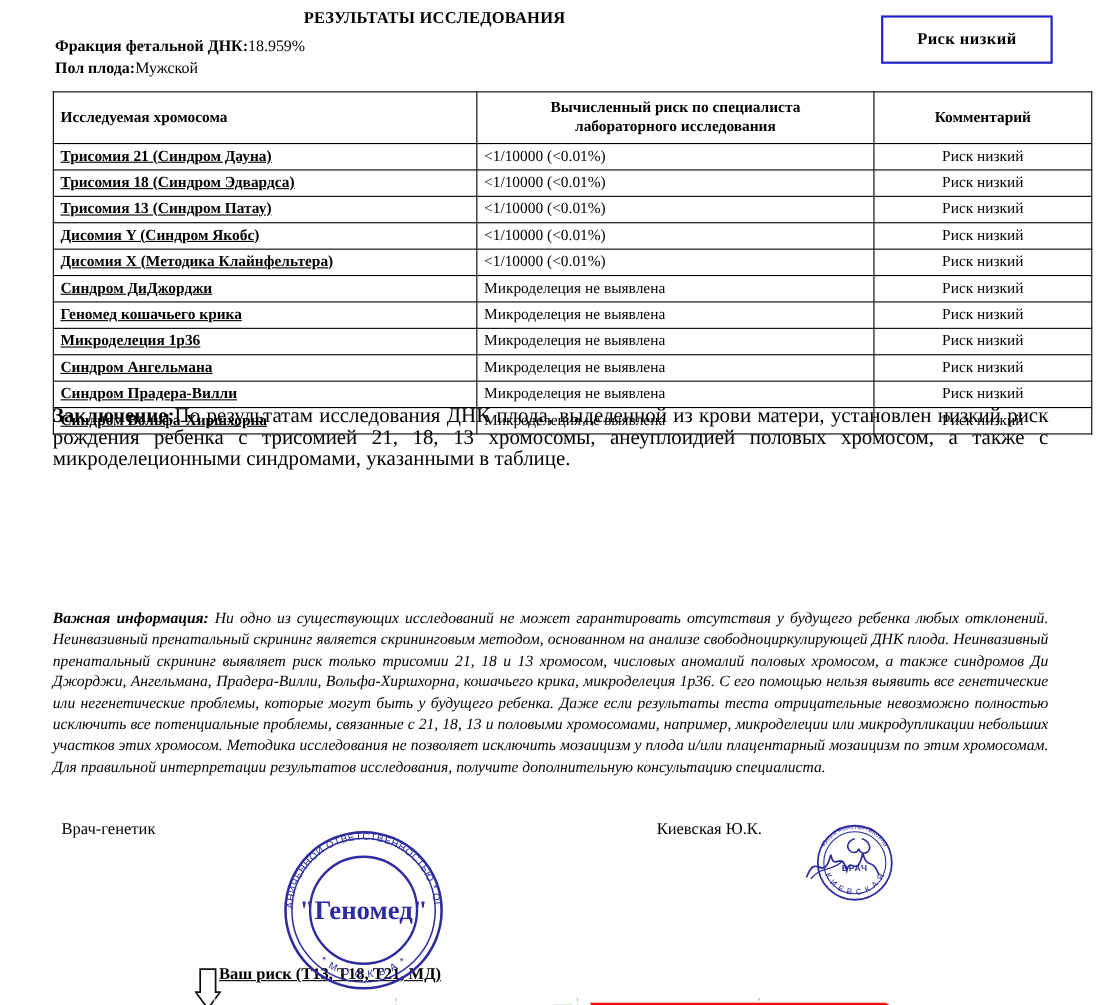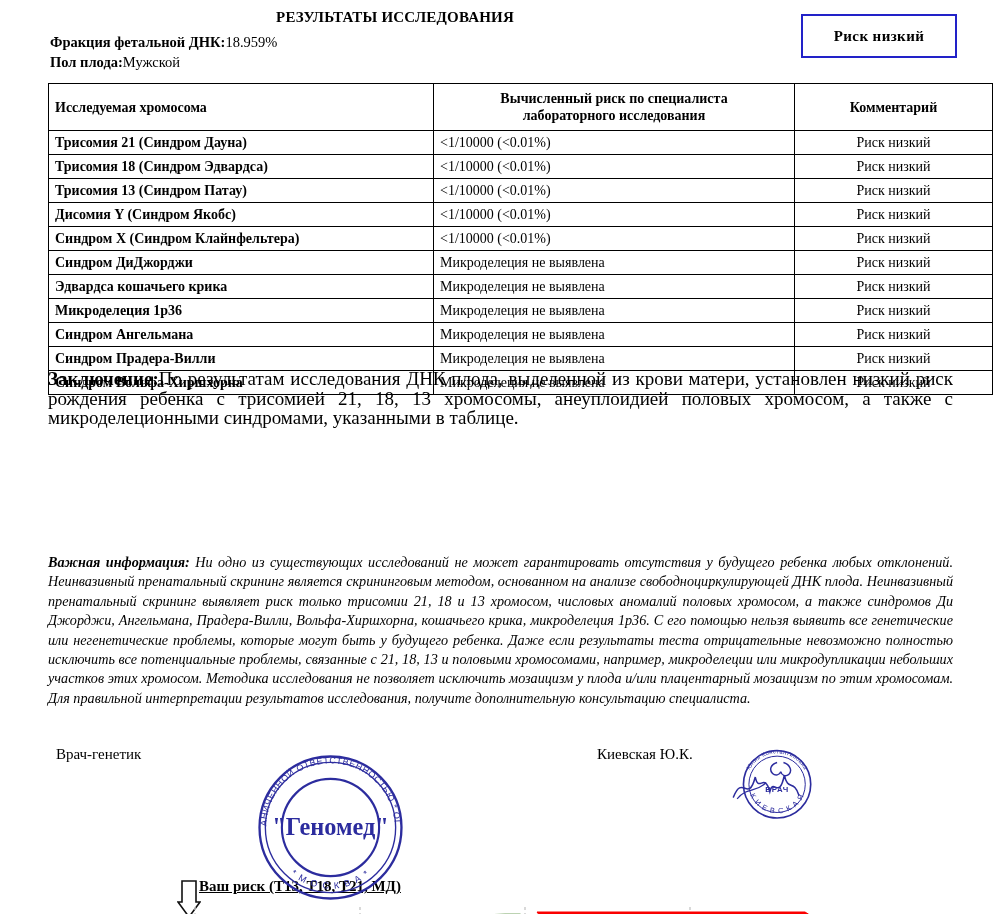--- a/index.html
+++ b/index.html
@@ -73,21 +73,21 @@
   table.results thead th {
     font-weight: bold;
     height: 44px;
     line-height: 17px;
   }
   th.c1, td.c1 { width: 372px; text-align: left; }
   th.c2, td.c2 { width: 348px; text-align: left; }
   th.c3, td.c3 { width: 185px; text-align: center; }
   th.c1 { text-align: left; padding-left: 8px; }
   th.c2, th.c3 { text-align: center; }
-  td.c1 { font-weight: bold; padding-left: 8px; }
+  td.c1 { font-weight: bold; padding-left: 8px; text-decoration: underline; }
   td.c2, td.c3 { font-weight: normal; }
 
   
   .conclusion {
     position: absolute;
     left: 48px; top: 369px;
     width: 905px;
     font-size: 19px;
     line-height: 19.5px;
     text-align: justify;
@@ -195,31 +195,31 @@
           <td class="c1">Трисомия 13 (Синдром Патау)</td>
           <td class="c2">&lt;1/10000 (&lt;0.01%)</td>
           <td class="c3">Риск низкий</td>
         </tr>
         <tr>
           <td class="c1">Дисомия Y (Синдром Якобс)</td>
           <td class="c2">&lt;1/10000 (&lt;0.01%)</td>
           <td class="c3">Риск низкий</td>
         </tr>
         <tr>
-          <td class="c1">Синдром X (Синдром Клайнфельтера)</td>
+          <td class="c1">Дисомия X (Методика Клайнфельтера)</td>
           <td class="c2">&lt;1/10000 (&lt;0.01%)</td>
           <td class="c3">Риск низкий</td>
         </tr>
         <tr>
           <td class="c1">Синдром ДиДжорджи</td>
           <td class="c2">Микроделеция не выявлена</td>
           <td class="c3">Риск низкий</td>
         </tr>
         <tr>
-          <td class="c1">Эдвардса кошачьего крика</td>
+          <td class="c1">Геномед кошачьего крика</td>
           <td class="c2">Микроделеция не выявлена</td>
           <td class="c3">Риск низкий</td>
         </tr>
         <tr>
           <td class="c1">Микроделеция 1p36</td>
           <td class="c2">Микроделеция не выявлена</td>
           <td class="c3">Риск низкий</td>
         </tr>
         <tr>
           <td class="c1">Синдром Ангельмана</td>

